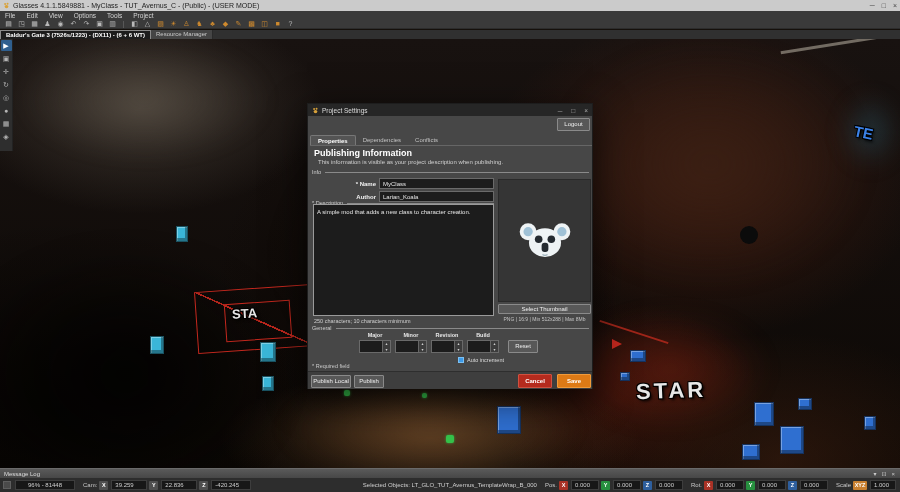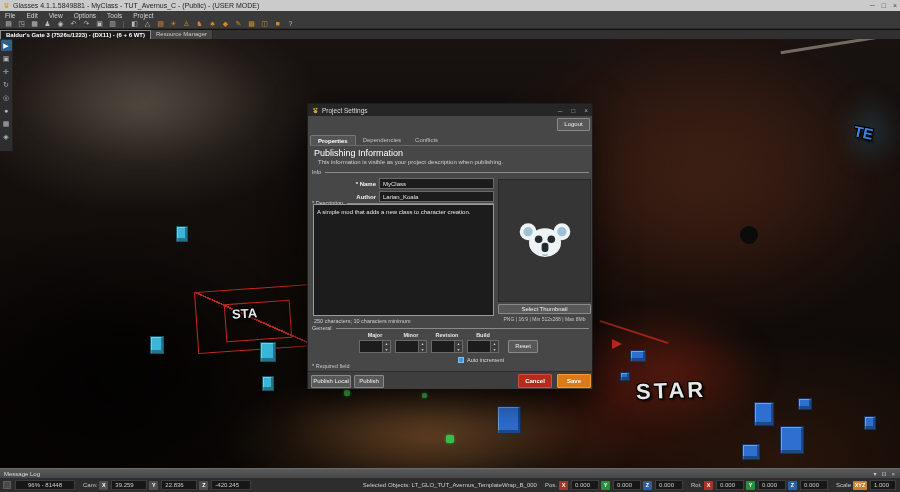--- a/index.html
+++ b/index.html
@@ -216,21 +216,21 @@
     </div>
 
     <div class="btn abs" style="left:249px;top:14px;width:33px;height:13px;line-height:11px;">Logout</div>
 
     <div id="dlg-tabs" class="abs">
       <span class="dtab active">Properties</span>
       <span class="dtab">Dependencies</span>
       <span class="dtab">Conflicts</span>
     </div>
 
-    <div class="abs" style="left:6px;top:44px;color:#fff;font-size:9px;font-weight:normal;text-align:right;">Publishing Information</div>
+    <div class="abs" style="left:6px;top:44px;color:#fff;font-size:9px;font-weight:bold;text-align:right;">Publishing Information</div>
     <div class="abs" style="left:10px;top:55px;color:#cfcfcf;font-size:6px;">This information is visible as your project description when publishing.</div>
 
     <div class="legend" style="left:4px;top:65px;width:277px;">
       <span>Info</span>
         <span class="line"></span>
     </div>
 
     <div class="flabel" style="left:18px;top:77px;width:50px;">* Name</div>
     <input class="finput" style="left: 71px; top: 74px; width: 115px;" value="MyClass">
     <div class="flabel" style="left:18px;top:90px;width:50px;">Author</div>

